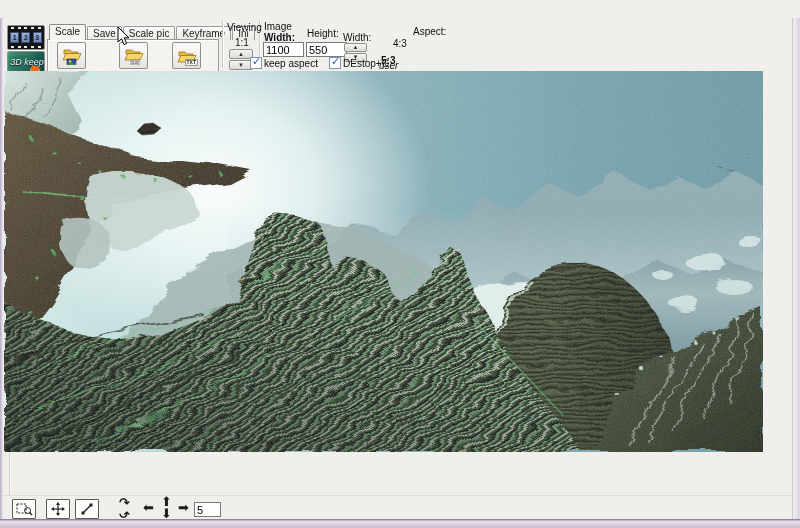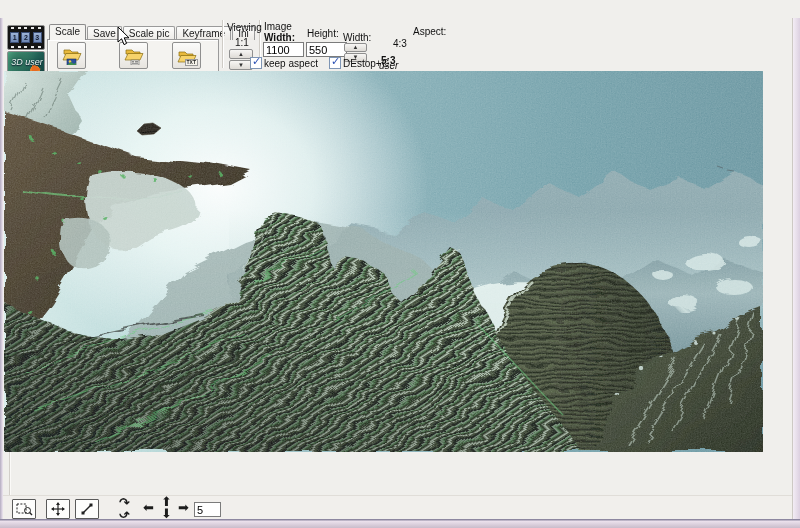--- a/index.html
+++ b/index.html
@@ -101,21 +101,21 @@
       <div class="holes">
           <i></i>
           <i></i>
           <i></i>
           <i></i>
           <i></i>
         </div>
     </div>
 
     <div class="imgbtn navi">
-      <span>3D user</span>
+      <span>3D keep</span>
       <i class="fish"></i>
     </div>
 
     <div class="tabctl">
       <div class="tabs">
         <div class="tab active">Scale</div>
         <div class="tab">Save</div>
         <div class="tab">Scale pic</div>
         <div class="tab">Keyframe</div>
         <div class="tab">Ini</div>

